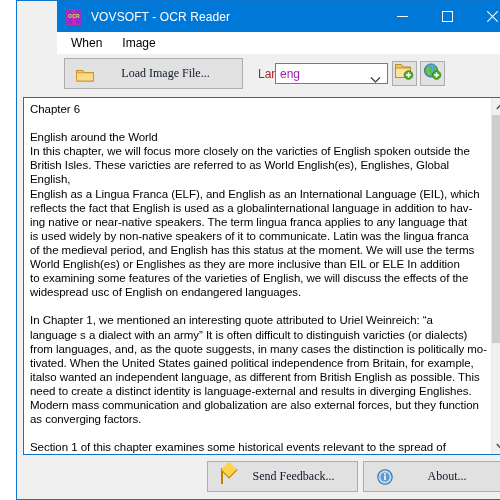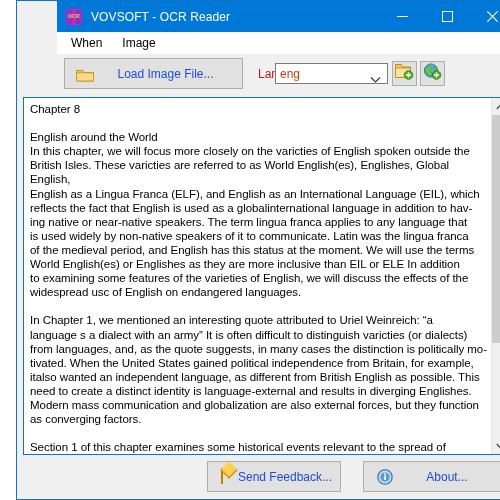--- a/index.html
+++ b/index.html
@@ -121,22 +121,23 @@
     position: relative;
   }
 
   .btn {
     box-sizing: border-box;
     background: #e1e1e1;
     border: 1px solid #adadad;
     display: flex;
     align-items: center;
     font-size: 12px;
-    color: #1d4ed8;
-    position: relative;
+    color: #0f172a;
+    position: relative;
+    font-family: Liberation Serif, serif;
   }
 
   .load-btn {
     position: absolute;
     left: 7px;
     top: 4px;
     width: 179px;
     height: 31px;
   }
   .load-btn .folder-ico {
@@ -168,21 +169,21 @@
     width: 113px;
     height: 21px;
     box-sizing: border-box;
     background: #ffffff;
     border: 1px solid #7a7a7a;
     display: flex;
     align-items: center;
   }
   .lang-select .val {
     font-size: 12px;
-    color: #c2410c;
+    color: #a21caf;
     padding-left: 4px;
   }
   .lang-select .chev {
     position: absolute;
     right: 6px;
     top: 6px;
   }
 
   .icon-btn {
     position: absolute;
@@ -269,21 +270,21 @@
     left: 1px;
     right: 1px;
     bottom: 1px;
     height: 42px;
     background: #f0f0f0;
   }
   .feedback-btn {
     position: absolute;
     left: 189px;
     top: 5px;
-    width: 134px;
+    width: 151px;
     height: 31px;
   }
   .about-btn {
     position: absolute;
     left: 345px;
     top: 5px;
     width: 146px;
     height: 31px;
   }
   .feedback-btn .ico, .about-btn .ico {
@@ -403,21 +404,21 @@
         <path d="M11 3 L14 5.5 L12.5 9 L10.5 6 Z" fill="#6ec24a" stroke="#3f8a27" stroke-width="0.5"></path>
         <circle cx="13.5" cy="12" r="4.3" fill="#4caf1f" stroke="#2f7b10" stroke-width="0.8"></circle>
         <line x1="13.5" y1="9.4" x2="13.5" y2="14.6" stroke="#ffffff" stroke-width="1.5"></line>
         <line x1="10.9" y1="12" x2="16.1" y2="12" stroke="#ffffff" stroke-width="1.5"></line>
       </svg>
     </span>
   </div>
 
   <div class="text-panel">
     <div class="text-content">
-      <p>Chapter 8</p>
+      <p>Chapter 6</p>
       <div class="blank-line"></div>
       <p>English around the World
 In this chapter, we will focus more closely on the varicties of English spoken outside the
 British Isles. These varicties are referred to as World English(es), Englishes, Global English,
 English as a Lingua Franca (ELF), and English as an International Language (EIL), which
 reflects the fact that English is used as a globalinternational language in addition to hav-
 ing native or near-native speakers. The term lingua franca applies to any language that
 is used widely by non-native speakers of it to communicate. Latin was the lingua franca
 of the medieval period, and English has this status at the moment. We will use the terms
 World English(es) or Englishes as they are more inclusive than EIL or ELE In addition

